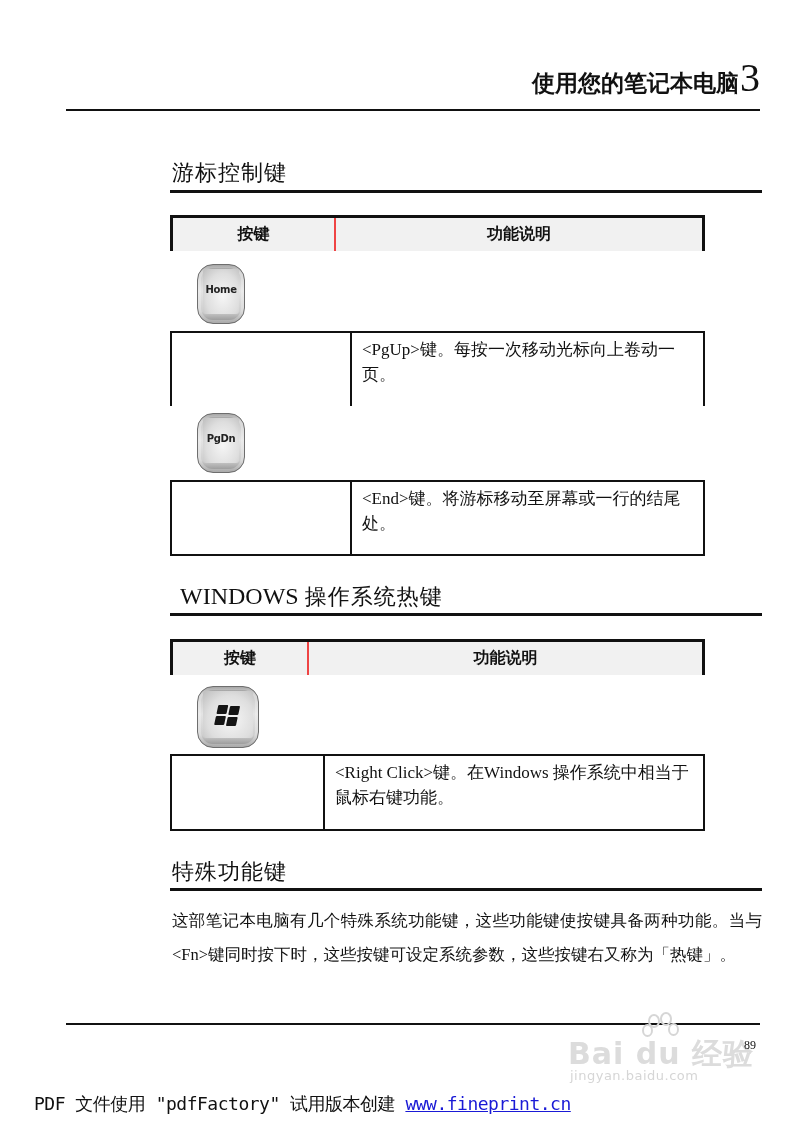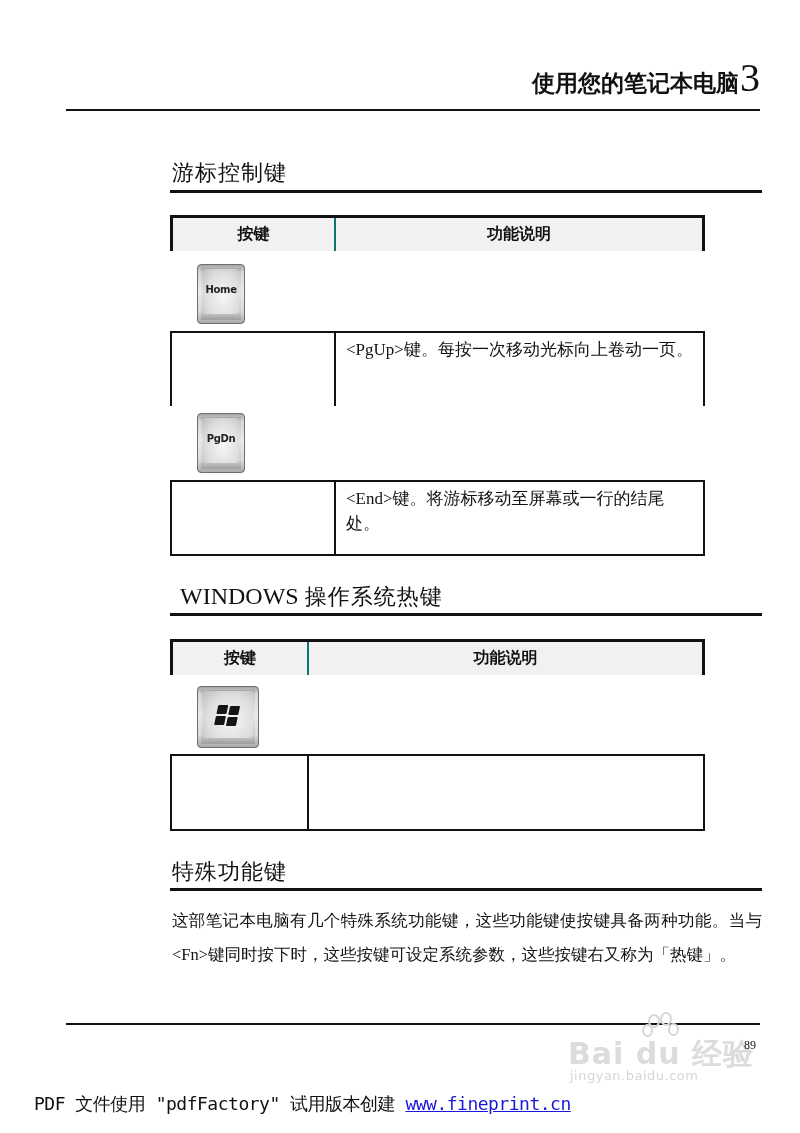--- a/index.html
+++ b/index.html
@@ -13,35 +13,35 @@
 
     
     .section-heading { position: absolute; left: 172px; font-family: "DejaVu Sans", sans-serif; font-size: 22px; font-weight: normal; letter-spacing: 1px; }
     .section-heading.latin { font-family: "Liberation Serif", serif; font-size: 24px; letter-spacing: 0; }
     .section-heading .cjk { font-family: "DejaVu Sans", sans-serif; font-size: 22px; letter-spacing: 1px; }
     .section-rule { position: absolute; left: 170px; width: 592px; height: 3px; background: #111; }
 
     
     .thead { position: absolute; left: 170px; height: 36px; background: #f1f1f1; border-top: 3px solid #111; border-left: 3px solid #111; border-right: 3px solid #111; box-sizing: border-box; display: flex; }
     .thead .th { font-family: "DejaVu Sans", sans-serif; font-size: 16px; font-weight: bold; display: flex; align-items: center; justify-content: center; height: 100%; box-sizing: border-box; }
-    .thead .th.first { border-right: 2px solid #0f766e; }
+    .thead .th.first { border-right: 2px solid #ef4444; }
 
     
-    .keycap { position: absolute; width: 48px; height: 60px; border-radius: 4px; box-sizing: border-box;
+    .keycap { position: absolute; width: 48px; height: 60px; border-radius: 16px; box-sizing: border-box;
       background: linear-gradient(180deg, #8a8a8a 0%, #c9c9c9 12%, #e4e4e4 45%, #cfcfcf 80%, #8d8d8d 100%);
       border: 1px solid #6e6e6e; box-shadow: inset 0 0 0 3px rgba(255,255,255,0.25); }
     .keycap .face { position: absolute; left: 5px; top: 4px; right: 5px; bottom: 9px; border-radius: 3px;
       background: radial-gradient(ellipse at 55% 60%, #f6f6f6 0%, #dedede 60%, #bdbdbd 100%); }
     .keycap .legend { position: absolute; left: 0; right: 0; top: 19px; text-align: center; font-family: "DejaVu Sans", sans-serif; font-weight: bold; font-size: 10px; color: #222; letter-spacing: -0.3px; }
     .keycap.win { width: 62px; height: 62px; }
     .win-logo { position: absolute; left: 18px; top: 18px; width: 24px; height: 22px; transform: skewX(-12deg); }
     .win-logo span { position: absolute; width: 10px; height: 9px; background: #151515; border-radius: 1px; }
 
     
-    .trow { position: absolute; left: 170px; border: 2px solid #111; box-sizing: border-box; display: flex; }
+    .trow { position: absolute; left: 170px; border: 2px solid #111; box-sizing: border-box; display: flex; padding-left: 16px; }
     .trow.open-bottom { border-bottom: none; }
     .trow .td.first { border-right: 2px solid #111; box-sizing: border-box; height: 100%; }
     .trow .td.desc { padding: 4px 10px 0 10px; font-family: "Liberation Serif", "DejaVu Serif", serif; font-size: 17px; line-height: 25px; color: #111; }
 
     
     .para { position: absolute; left: 172px; top: 904px; width: 590px; font-family: "Liberation Serif", "DejaVu Serif", serif; font-size: 16.5px; line-height: 34px; color: #111; text-align: justify; }
 
     .footer-rule { position: absolute; left: 66px; top: 1023px; width: 694px; height: 2px; background: #111; }
     .page-number { position: absolute; left: 744px; top: 1038px; font-family: "Liberation Serif", serif; font-size: 12px; }
 
@@ -108,20 +108,21 @@
   <div class="win-logo">
     <span style="left:0; top:0;"></span>
     <span style="left:12px; top:1px;"></span>
     <span style="left:0; top:11px;"></span>
     <span style="left:12px; top:12px;"></span>
   </div>
 </div>
 
 <div class="trow" style="top:754px; width:535px; height:77px;">
   <div class="td first" style="width:137px;"></div>
+  <div class="td desc" style="flex:1;">&lt;Right Click&gt;键。在Windows 操作系统中相当于鼠标右键功能。</div>
 </div>
 
 <div class="section-heading" style="top:857px;">特殊功能键</div>
 <div class="section-rule" style="top:888px;"></div>
 
 <div class="para">这部笔记本电脑有几个特殊系统功能键，这些功能键使按键具备两种功能。当与&lt;Fn&gt;键同时按下时，这些按键可设定系统参数，这些按键右又称为「热键」。</div>
 
 <div class="footer-rule"></div>
 
 <div class="watermark">

